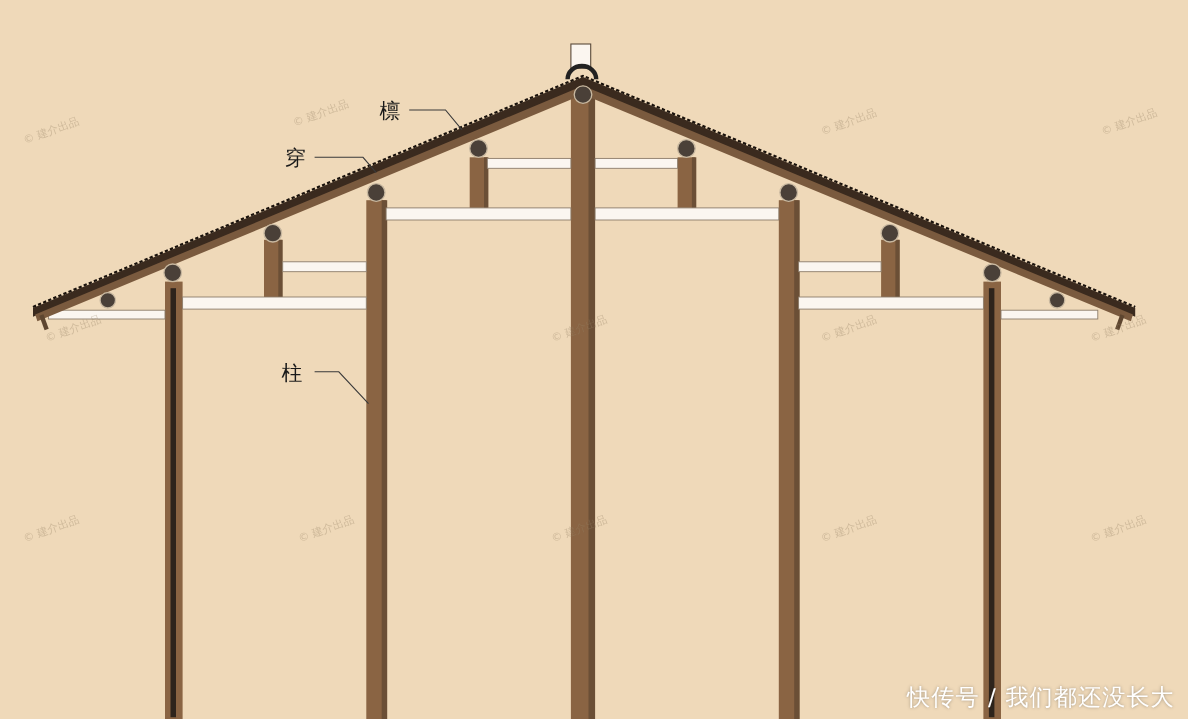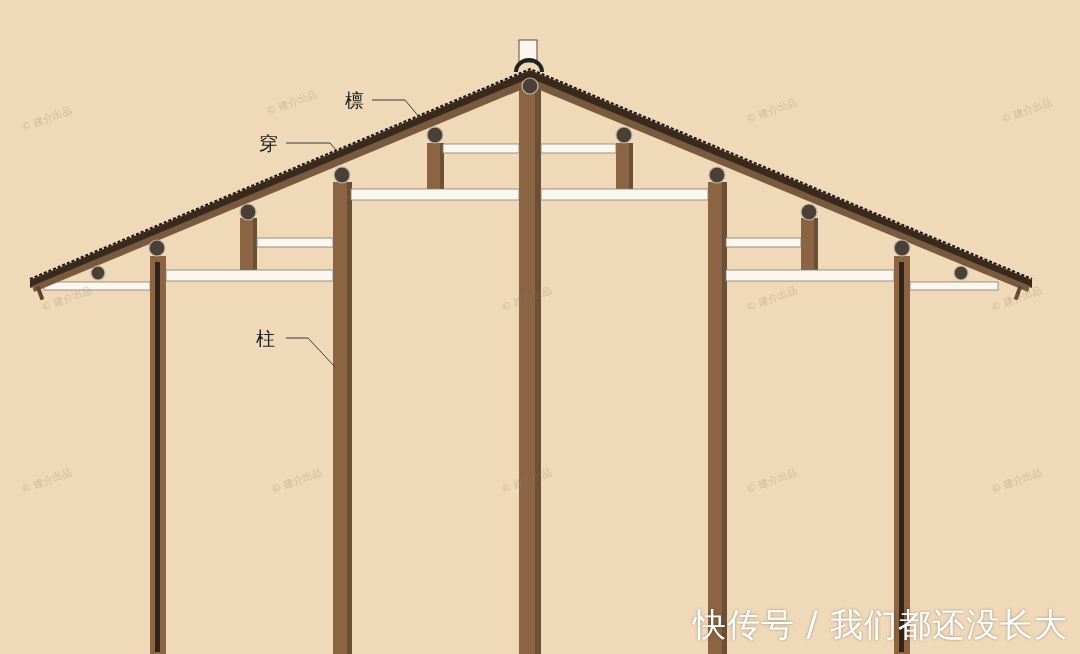--- a/index.html
+++ b/index.html
@@ -1,20 +1,20 @@
 <!DOCTYPE html>
 <html><head>
   <meta charset="utf-8">
   <style>
     html, body { margin: 0; padding: 0; }
     body { width: 1080px; height: 654px; overflow: hidden; background: #efd9b9; position: relative; font-family: "DejaVu Sans", sans-serif; }
     #stage { position: absolute; left: 0; top: 0; width: 1080px; height: 654px; }
     .label { position: absolute; font-size: 19px; color: #1a1a1a; font-family: "DejaVu Sans", sans-serif; }
     .watermark { position: absolute; font-size: 10px; color: rgba(150,130,100,0.35); transform: rotate(-20deg); white-space: nowrap; font-family: "DejaVu Sans", sans-serif; }
-    .credit { position: absolute; right: 12px; bottom: 6px; font-size: 33px; color: #ffffff; text-shadow: 0 0 3px rgba(0,0,0,0.35); font-family: "DejaVu Sans", sans-serif; letter-spacing: 1px; }
+    .credit { position: absolute; right: 12px; bottom: 6px; font-size: 21px; color: #ffffff; text-shadow: 0 0 3px rgba(0,0,0,0.35); font-family: "DejaVu Sans", sans-serif; letter-spacing: 1px; }
   </style>
 </head>
 <body>
 
 <div id="stage">
   <svg width="1080" height="654" viewBox="0 0 1080 654" xmlns="http://www.w3.org/2000/svg">
 
     <g>
 
       <rect x="150" y="256" width="16" height="400" fill="#8a6443"></rect>

